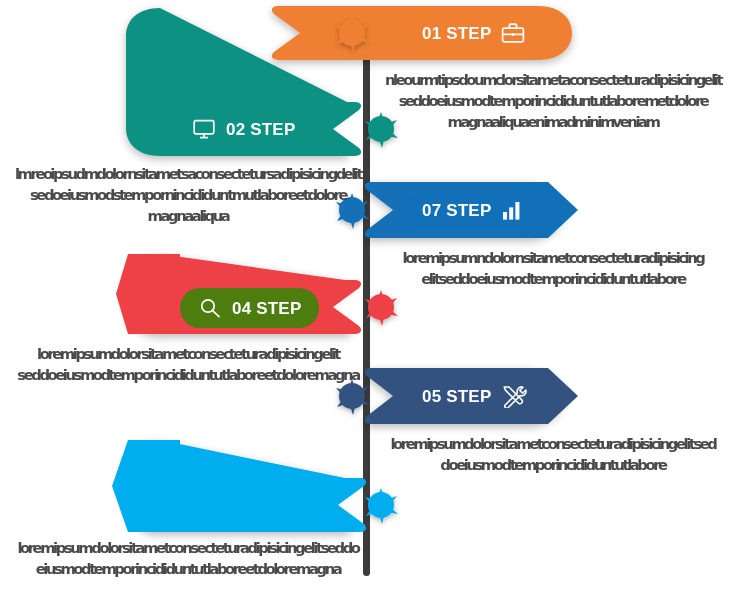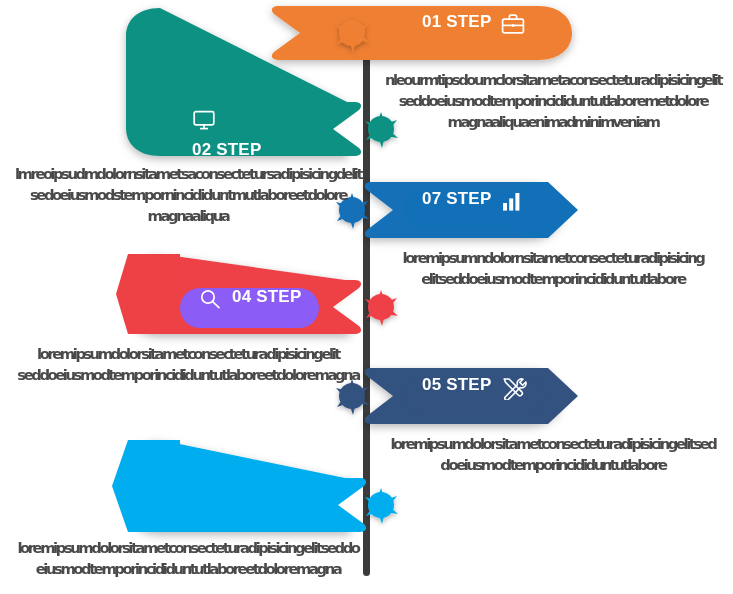--- a/index.html
+++ b/index.html
@@ -20,21 +20,21 @@
     left: 0; top: 0;
     width: 733px;
     height: 594px;
   }
 
   
   .badge {
     position: absolute;
     height: 40px;
     display: flex;
-    align-items: flex-start;
+    align-items: center;
     gap: 10px;
     padding: 0 18px;
     border-radius: 20px;
     color: #ffffff;
     font-size: 17px;
     font-weight: bold;
     letter-spacing: .2px;
     white-space: nowrap;
     z-index: 6;
   }
@@ -186,21 +186,21 @@
     <span class="badge-icon">
       <svg width="24" height="22" viewBox="0 0 24 22" fill="none" stroke="#fff" stroke-width="1.7">
         <rect x="1.6" y="6.2" width="20.8" height="13.6" rx="1.6"></rect>
         <path d="M8.4 6.2 V3.6 a1.4 1.4 0 0 1 1.4 -1.4 h4.4 a1.4 1.4 0 0 1 1.4 1.4 V6.2"></path>
         <path d="M1.6 12.4 H22.4"></path>
         <circle cx="12" cy="12.4" r="1.5" fill="#fff" stroke="none"></circle>
       </svg>
     </span>
   </div>
 
-  <div class="badge" style="left:174px; top:109px; background:#0C9182;flex-direction:column;">
+  <div class="badge" style="left:174px; top:109px; background:#0C9182;">
     <span class="badge-icon">
       <svg width="24" height="22" viewBox="0 0 24 22" fill="none" stroke="#fff" stroke-width="1.7">
         <rect x="2.2" y="2.6" width="19.6" height="13.2" rx="1.6"></rect>
         <path d="M12 15.8 V19"></path>
         <path d="M8 19.6 H16"></path>
       </svg>
     </span>
     <span class="badge-label">02 STEP</span>
   </div>
 
@@ -208,21 +208,21 @@
     <span class="badge-label">07 STEP</span>
     <span class="badge-icon">
       <svg width="22" height="22" viewBox="0 0 22 22" fill="#fff">
         <rect x="2.0" y="13.0" width="4" height="7.6"></rect>
         <rect x="8.2" y="8.4" width="4" height="12.2"></rect>
         <rect x="14.4" y="3.0" width="4" height="17.6"></rect>
       </svg>
     </span>
   </div>
 
-  <div class="badge" style="left:180px; top:288px; background:#8b5cf6;">
+  <div class="badge" style="left:180px; top:288px; background:#4d7c0f;">
     <span class="badge-icon">
       <svg width="24" height="22" viewBox="0 0 24 22" fill="none" stroke="#fff" stroke-width="1.7" stroke-linecap="round">
         <circle cx="10" cy="9" r="6.2"></circle>
         <path d="M14.6 13.6 L21 19.6"></path>
       </svg>
     </span>
     <span class="badge-label">04 STEP</span>
   </div>
 
   <div class="badge" style="left:404px; top:376px; background:#33527F;">

